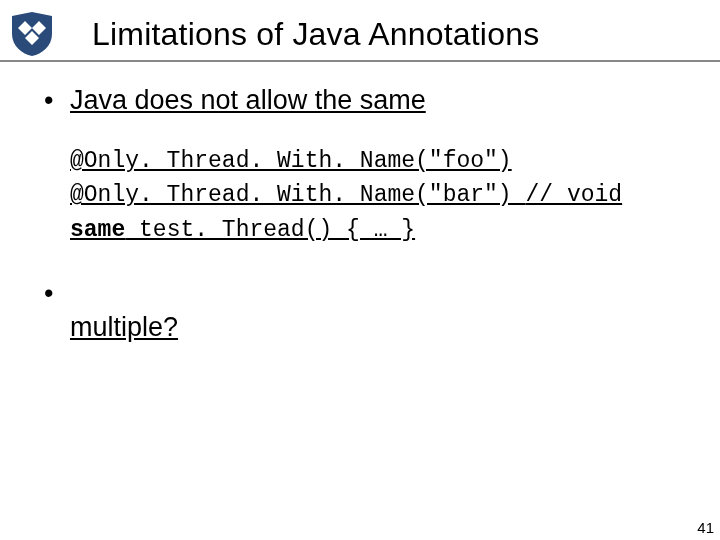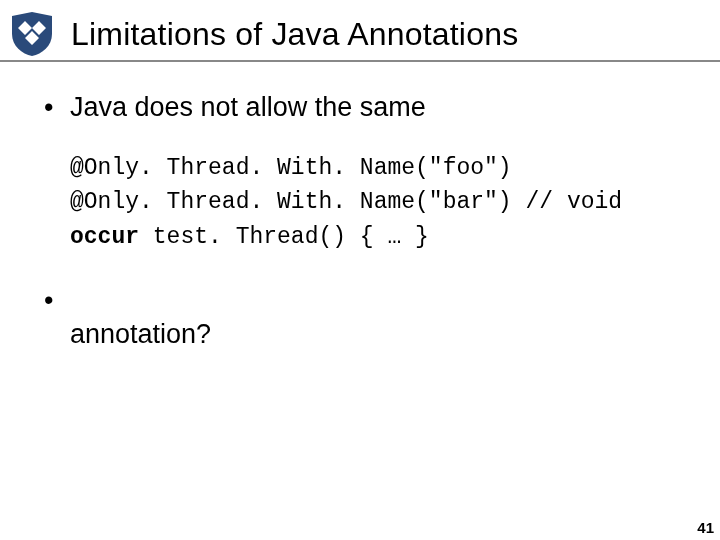--- a/index.html
+++ b/index.html
@@ -19,26 +19,27 @@
     height: 62px;
   }
   .logo {
     width: 48px;
     height: 48px;
     flex-shrink: 0;
   }
   .title {
     font-size: 32px;
     color: #000;
-    margin-left: 15px;
+    margin-left: 36px;
     font-weight: normal;
     letter-spacing: 0.2px;
   }
   .content {
-    padding: 29px 40px 0 40px;
+    padding: 22px 40px 0 40px;
+    text-decoration: underline;
   }
   ul.bullets {
     list-style: none;
     padding-left: 4px;
   }
   ul.bullets > li {
     position: relative;
     padding-left: 26px;
     font-size: 27px;
     line-height: 1.25;
@@ -60,21 +61,20 @@
     margin: 6px 0 30px 30px;
     color: #000;
   }
   .code-block .kw { font-weight: bold; }
   .page-num {
     position: absolute;
     right: 6px;
     bottom: 4px;
     font-size: 15px;
     color: #000;
-    font-weight: bold;
   }
 </style>
 </head>
 <body>
 
 <div class="header">
   <span class="logo">
     <svg viewBox="0 0 48 48" width="48" height="48">
       <path d="M4 6 L24 2 L44 6 L44 24 C44 36 34 44 24 46 C14 44 4 36 4 24 Z" fill="#2a4a7a"></path>
       <path d="M10 18 L17 11 L24 18 L17 25 Z M24 18 L31 11 L38 18 L31 25 Z M17 28 L24 21 L31 28 L24 35 Z" fill="#ffffff"></path>
@@ -86,24 +86,24 @@
 <div class="content">
   <ul class="bullets">
     <li>
       <span>Java does not allow the same</span><br>
     </li>
   </ul>
 
   <div class="code-block">
     <div>@Only. Thread. With. Name("foo")</div>
     <div><span>@Only. Thread. With. Name("bar") </span><span>// void</span></div>
-    <div><span class="kw">occur</span><span> test. Thread() { … }</span></div>
+    <div><span class="kw">same</span><span> test. Thread() { … }</span></div>
   </div>
 
   <ul class="bullets">
     <li>
       <br>
-      <span>annotation?</span>
+      <span>multiple?</span>
     </li>
   </ul>
 </div>
 
 <div class="page-num">41</div>
 
 </body></html>

